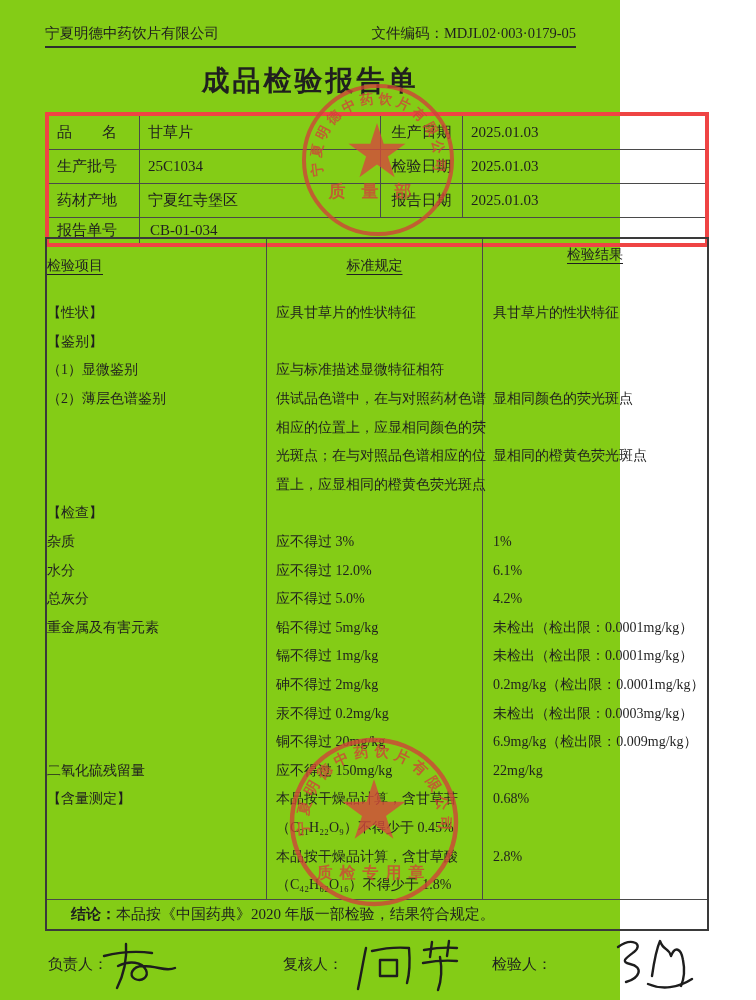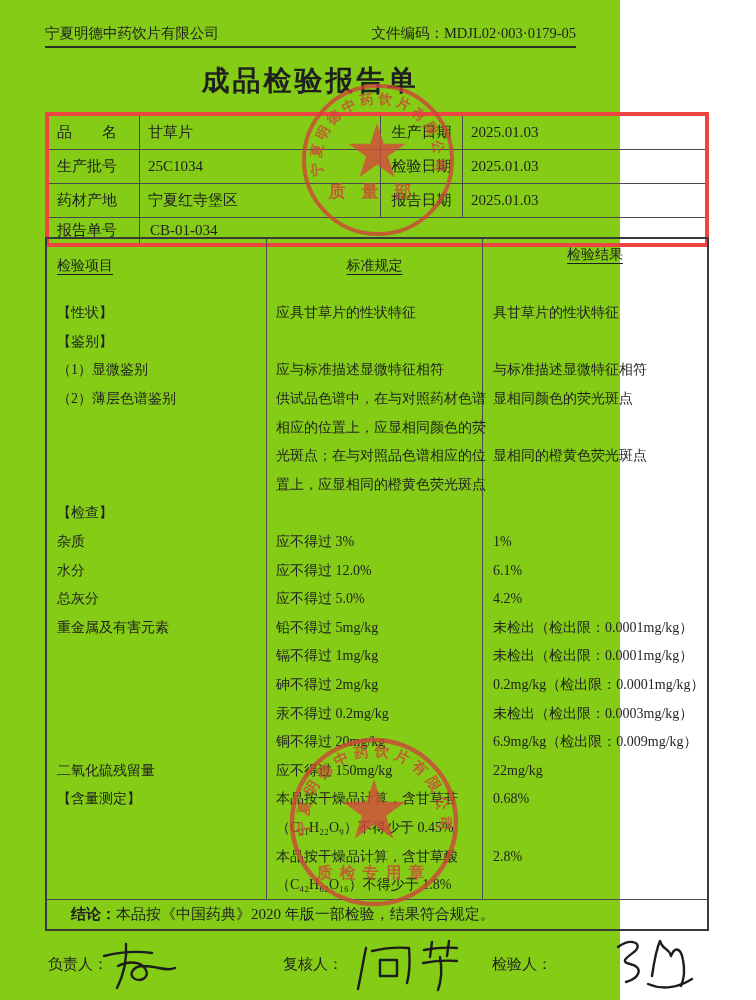--- a/index.html
+++ b/index.html
@@ -30,21 +30,21 @@
 
   
   .main-table { position:absolute; left:45px; top:237px; width:664px;
                 border:2px solid #3a3a3a; font-size:14px; }
   .mt-header { display:flex; height:46px; align-items:flex-start; }
   .mt-header .mt-cell { padding-top:7px; }
   .mt-hitem { text-decoration:underline; text-underline-offset:4px; }
   .mt-spacer { height:14px; display:flex; }
   .mt-row { display:flex; min-height:28.6px; align-items:center; }
   .mt-cell { white-space:nowrap; overflow:visible; }
-  .mt-item, .mt-c1 { width:220px; padding-left:10px; border-right:1px solid #4a4a4a; align-self:stretch; display:flex; align-items:center; }
+  .mt-item, .mt-c1 { width:220px; border-right:1px solid #4a4a4a; align-self:stretch; display:flex; align-items:center; }
   .mt-standard, .mt-c2 { width:216px; padding-left:9px; border-right:1px solid #4a4a4a; align-self:stretch; display:flex; align-items:center; }
   .mt-result, .mt-c3 { flex:1; padding-left:10px; display:flex; align-items:center; }
   .mt-c2.center, .mt-c3.center { justify-content:center; padding-left:0; }
   .mt-conclusion { border-top:1px solid #4a4a4a; height:30px; display:flex;
                    align-items:center; padding-left:24px; font-size:15px; }
   .mt-conclusion .c-label { font-weight:bold; }
 
   
   .overlay { position:absolute; left:0; top:0; width:756px; height:1000px; pointer-events:none; }
   .stamp-text { font-family:"Liberation Serif","DejaVu Serif",serif; }
@@ -119,21 +119,20 @@
           <div class="mt-cell mt-result">具甘草片的性状特征</div>
         </div>
         <div class="mt-row">
           <div class="mt-cell mt-item">【鉴别】</div>
           <div class="mt-cell mt-standard"></div>
           <div class="mt-cell mt-result"></div>
         </div>
         <div class="mt-row">
           <div class="mt-cell mt-item">（1）显微鉴别</div>
           <div class="mt-cell mt-standard">应与标准描述显微特征相符</div>
-          <div class="mt-cell mt-result">与标准描述显微特征相符</div>
         </div>
         <div class="mt-row">
           <div class="mt-cell mt-item">（2）薄层色谱鉴别</div>
           <div class="mt-cell mt-standard">供试品色谱中，在与对照药材色谱</div>
           <div class="mt-cell mt-result">显相同颜色的荧光斑点</div>
         </div>
         <div class="mt-row">
           <div class="mt-cell mt-item"></div>
           <div class="mt-cell mt-standard">相应的位置上，应显相同颜色的荧</div>
           <div class="mt-cell mt-result"></div>

